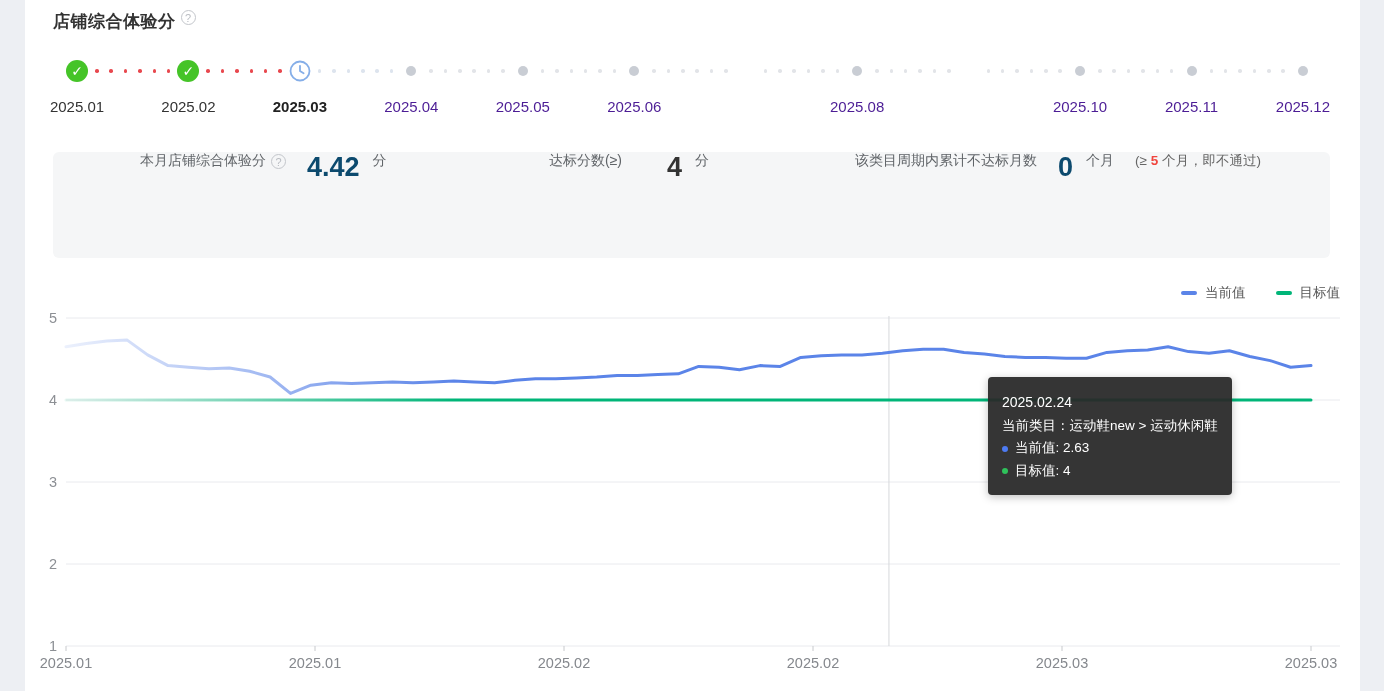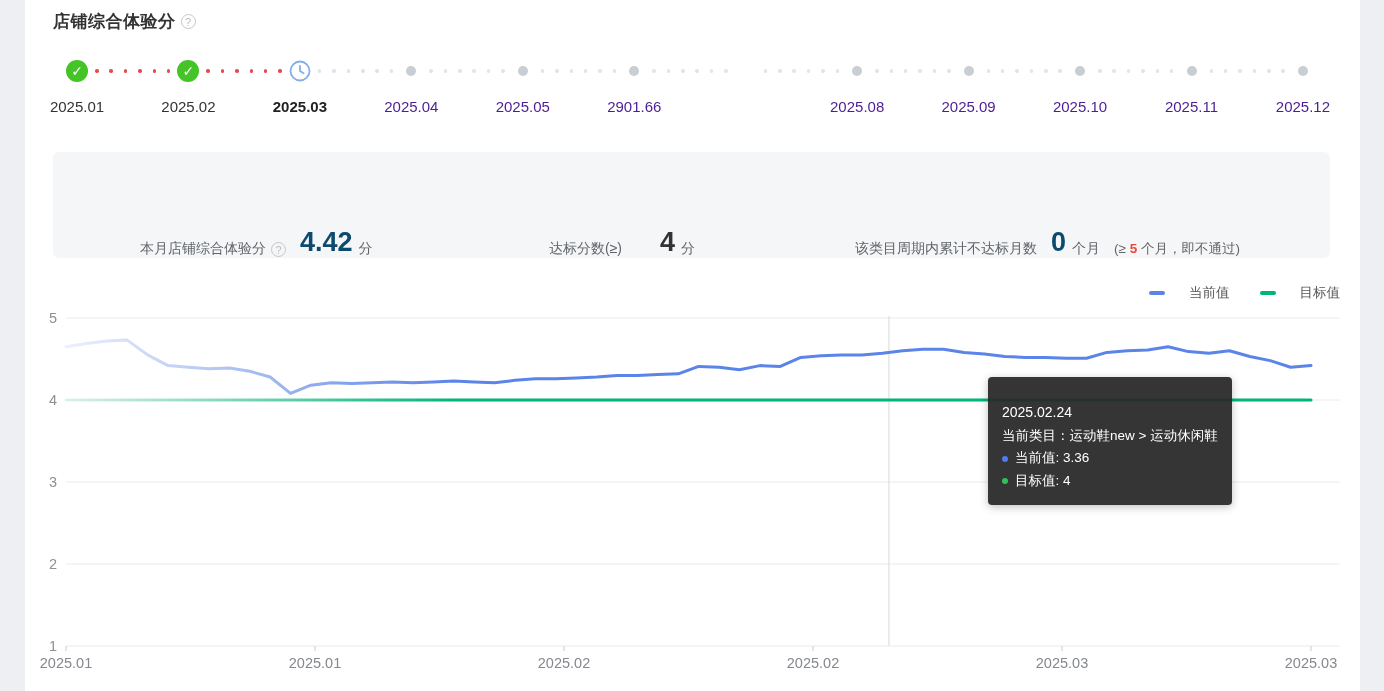--- a/index.html
+++ b/index.html
@@ -1,61 +1,61 @@
 <!DOCTYPE html>
 <html><head>
 <meta charset="utf-8">
 <style>
   * { margin:0; padding:0; box-sizing:border-box; }
   html,body { width:1384px; height:691px; overflow:hidden; }
   body { background:#edeff3; font-family:"Liberation Sans","DejaVu Sans",sans-serif; position:relative; }
   .card { position:absolute; left:25px; top:0; width:1335px; height:691px; background:#ffffff; }
 
   
-  .page-title-row { position:absolute; left:28px; top:10px; display:flex; align-items:center; }
+  .page-title-row { position:absolute; left:28px; top:10px; display:flex; }
   .page-title { font-size:17px; font-weight:bold; color:#333; letter-spacing:.5px; }
   .help-icon { display:inline-block; width:15px; height:15px; border:1px solid #c3c6cb; border-radius:50%;
                color:#b9bcc2; font-size:11px; line-height:14px; text-align:center; margin-left:5px; font-weight:normal; }
 
   
   .timeline { position:absolute; left:0; top:58px; width:1335px; height:70px; }
   .tl-month { position:absolute; width:100px; text-align:center; }
   .tl-icon-box { height:26px; display:flex; align-items:center; justify-content:center; }
   .tl-label { margin-top:14px; font-size:15px; color:#333; }
   .tl-month.future .tl-label { color:#4c1d95; }
   .tl-month.current .tl-label { font-weight:bold; color:#222; }
   .icon-check { width:22px; height:22px; border-radius:50%; background:#45c428; color:#fff; font-size:14px;
                 line-height:22px; text-align:center; font-weight:bold; }
   .icon-dot-future { width:10px; height:10px; border-radius:50%; background:#c9cdd4; }
   .tl-connector { position:absolute; top:11px; height:4px; display:flex; justify-content:space-between; align-items:center; }
   .tl-connector i { width:3.5px; height:3.5px; border-radius:50%; display:block; }
 
   
   .band { position:absolute; left:28px; top:152px; width:1277px; height:106px; background:#f5f6f7; border-radius:6px; }
-  .band-item { position:absolute; top:0; height:106px; display:flex; align-items:flex-end; }
+  .band-item { position:absolute; top:0; height:106px; display:flex; align-items:flex-start;gap:7px; }
   .band-label { font-size:14px; color:#606468; display:flex; align-items:center; }
   .band-value { font-size:27px; font-weight:bold; margin:0 6px 0 14px; }
   .band-value.green { color:#0c4a6e; }
   .band-value.dark { color:#333; }
   .band-unit { font-size:14px; color:#606468; }
   .band-note { font-size:13.5px; color:#666; margin-left:14px; }
   .band-note .red { color:#f0453e; font-weight:bold; }
 
   
   .chart-section { position:absolute; left:0; top:270px; width:1335px; height:421px; }
   .legend { position:absolute; top:14px; right:20px; display:flex; gap:30px; }
-  .legend-item { display:flex; align-items:center; gap:24px; cursor:pointer; }
+  .legend-item { display:flex; align-items:center; gap:8px; cursor:pointer; }
   .legend-swatch { width:16px; height:3.5px; border-radius:2px; }
   .legend-label { font-size:13.5px; color:#555; }
 
   svg text { font-family:"Liberation Sans","DejaVu Sans",sans-serif; }
 
   
   .tooltip { position:absolute; left:963px; top:107px; min-width:226px; background:rgba(40,40,40,.94);
-             border-radius:4px; padding:24px 14px 12px 14px; color:#fff; font-size:13.5px; line-height:1.68;
+             border-radius:4px; padding:14px 14px 12px 14px; color:#fff; font-size:13.5px; line-height:1.68;
              box-shadow:0 2px 8px rgba(0,0,0,.25); }
   .tooltip-date { font-size:14px; }
   .tooltip-row { display:flex; align-items:center; }
   .tooltip-row .dot { width:6px; height:6px; border-radius:50%; margin-right:7px; flex:0 0 auto; }
 </style>
 </head>
 <body>
 
 <div class="card">
 
@@ -135,21 +135,21 @@
         <i style="background: rgb(226, 228, 232);"></i>
         <i style="background: rgb(226, 228, 232);"></i>
         <i style="background: rgb(226, 228, 232);"></i>
         <i style="background: rgb(226, 228, 232);"></i>
         <i style="background: rgb(226, 228, 232);"></i>
       </div>
       <div class="tl-month future" style="left: 559.25px;">
         <div class="tl-icon-box">
           <span class="icon-dot-future"></span>
         </div>
-        <div class="tl-label">2901.66</div>
+        <div class="tl-label">2025.06</div>
       </div>
       <div class="tl-connector" style="left: 627.25px; width: 75.45px;">
         <i style="background: rgb(226, 228, 232);"></i>
         <i style="background: rgb(226, 228, 232);"></i>
         <i style="background: rgb(226, 228, 232);"></i>
         <i style="background: rgb(226, 228, 232);"></i>
         <i style="background: rgb(226, 228, 232);"></i>
         <i style="background: rgb(226, 228, 232);"></i>
       </div>
       <div class="tl-connector" style="left: 738.7px; width: 75.45px;">
@@ -166,26 +166,20 @@
         </div>
         <div class="tl-label">2025.08</div>
       </div>
       <div class="tl-connector" style="left: 850.15px; width: 75.45px;">
         <i style="background: rgb(226, 228, 232);"></i>
         <i style="background: rgb(226, 228, 232);"></i>
         <i style="background: rgb(226, 228, 232);"></i>
         <i style="background: rgb(226, 228, 232);"></i>
         <i style="background: rgb(226, 228, 232);"></i>
         <i style="background: rgb(226, 228, 232);"></i>
-      </div>
-      <div class="tl-month future" style="left: 893.6px;">
-        <div class="tl-icon-box">
-          <span class="icon-dot-future"></span>
-        </div>
-        <div class="tl-label">2025.09</div>
       </div>
       <div class="tl-connector" style="left: 961.6px; width: 75.45px;">
         <i style="background: rgb(226, 228, 232);"></i>
         <i style="background: rgb(226, 228, 232);"></i>
         <i style="background: rgb(226, 228, 232);"></i>
         <i style="background: rgb(226, 228, 232);"></i>
         <i style="background: rgb(226, 228, 232);"></i>
         <i style="background: rgb(226, 228, 232);"></i>
       </div>
       <div class="tl-month future" style="left: 1005.05px;">
@@ -294,21 +288,21 @@
         <line x1="41" y1="130" x2="1286" y2="130" stroke="url(#gradGreen)" stroke-width="3" stroke-linecap="round"></line>
         <polyline points="41.0,76.7 61.4,73.4 81.8,71.0 102.2,70.1 122.6,84.9 143.0,95.6 163.5,97.2 183.9,98.8 204.3,98.0 224.7,101.3 245.1,107.0 265.5,123.4 285.9,115.2 306.3,112.8 326.7,113.6 347.1,112.8 367.6,112.0 388.0,112.8 408.4,112.0 428.8,111.1 449.2,112.0 469.6,112.8 490.0,110.3 510.4,108.7 530.8,108.7 551.2,107.9 571.7,107.0 592.1,105.4 612.5,105.4 632.9,104.6 653.3,103.8 673.7,96.4 694.1,97.2 714.5,99.7 734.9,95.6 755.3,96.4 775.8,87.4 796.2,85.7 816.6,84.9 837.0,84.9 857.4,83.3 877.8,80.8 898.2,79.2 918.6,79.2 939.0,82.4 959.4,84.1 979.9,86.5 1000.3,87.4 1020.7,87.4 1041.1,88.2 1061.5,88.2 1081.9,82.4 1102.3,80.8 1122.7,80.0 1143.1,76.7 1163.5,81.6 1184.0,83.3 1204.4,80.8 1224.8,86.5 1245.2,90.6 1265.6,97.2 1286.0,95.6" fill="none" stroke="url(#gradBlue)" stroke-width="3" stroke-linejoin="round" stroke-linecap="round"></polyline>
       </svg>
 
     <div class="tooltip">
       <div class="tooltip-date">2025.02.24</div>
       <div>当前类目：运动鞋new &gt; 运动休闲鞋</div>
       <div id="tooltip-rows">
           <div class="tooltip-row">
             <span class="dot" style="background:#4d7bf3"></span>
-            <span>当前值: 3.36</span>
+            <span>当前值: 2.63</span>
           </div>
           <div class="tooltip-row">
             <span class="dot" style="background:#2fc25b"></span>
             <span>目标值: 4</span>
           </div>
         </div>
     </div>
   </div>
 
 </div>

